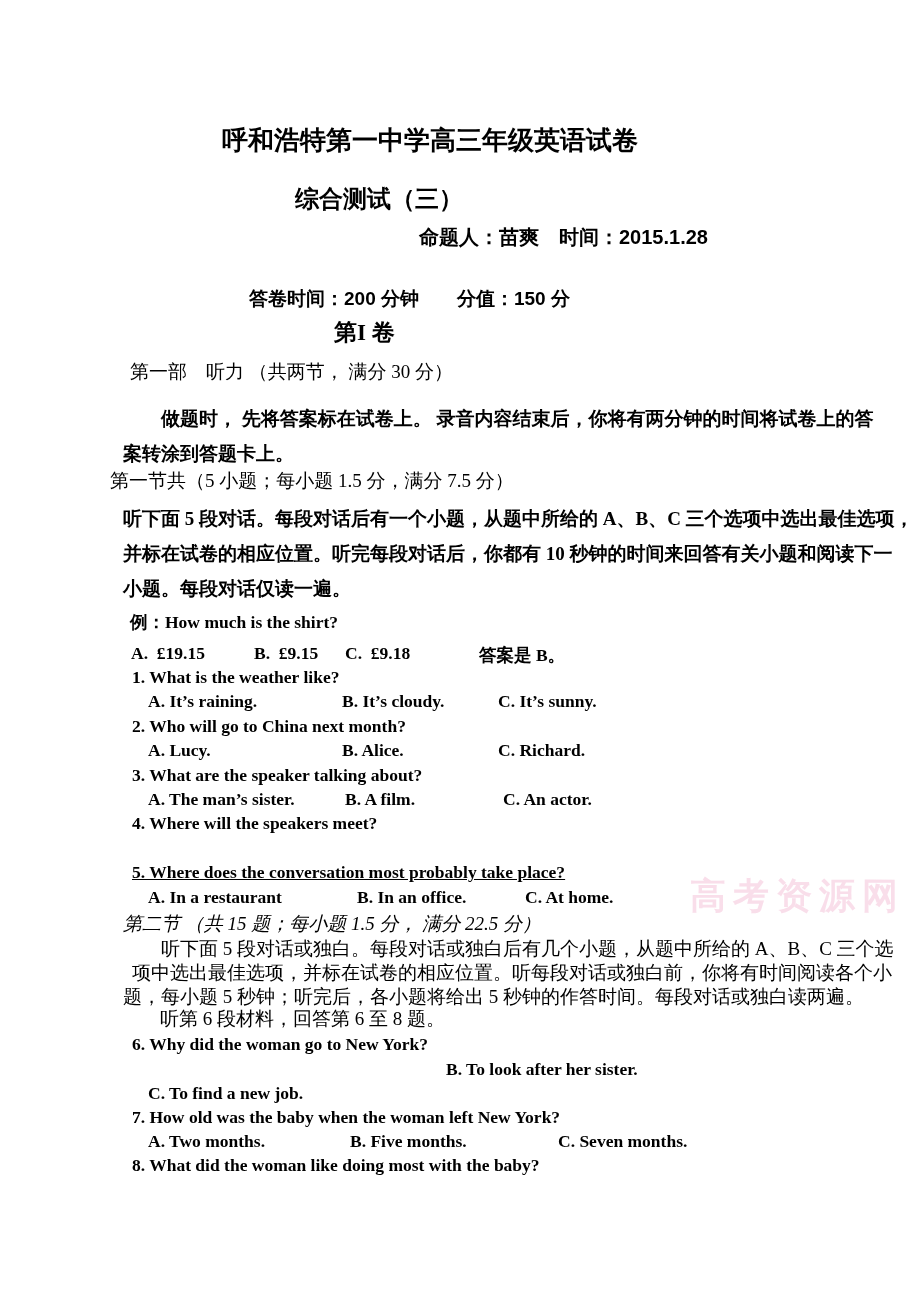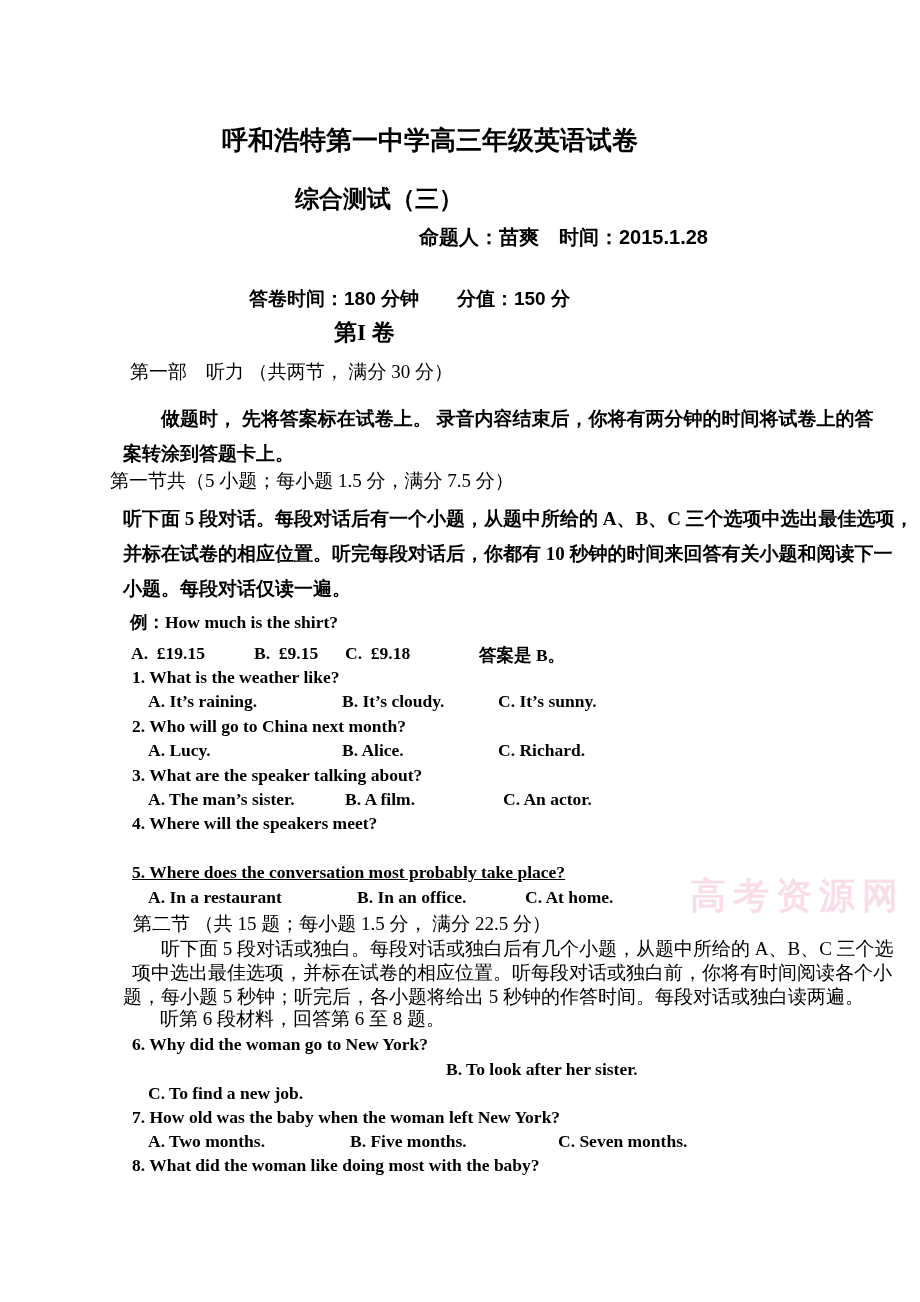--- a/index.html
+++ b/index.html
@@ -33,21 +33,21 @@
 </head>
 <body>
 
 <div class="page">
 
   <div class="watermark" style="left:690px;top:872px;">高考资源网</div>
 
   <div class="ln sans" style="left:222px;top:126px;font-size:26px;">呼和浩特第一中学高三年级英语试卷</div>
   <div class="ln sans" style="left:295px;top:185px;font-size:24px;">综合测试（三）</div>
   <div class="ln sans" style="left:419px;top:226px;font-size:20px;">命题人：苗爽　时间：2015.1.28</div>
-  <div class="ln sans" style="left:249px;top:288px;font-size:19px;">答卷时间：180 分钟　　分值：150 分</div>
+  <div class="ln sans" style="left:249px;top:288px;font-size:19px;">答卷时间：200 分钟　　分值：150 分</div>
   <div class="ln serif-b" style="left:334px;top:320px;font-size:23px;">第I 卷</div>
 
   <div class="ln cn" style="left:130px;top:361px;">第一部　听力 （共两节， 满分 30 分）</div>
   <div class="ln cb" style="left:161px;top:408px;">做题时， 先将答案标在试卷上。 录音内容结束后，你将有两分钟的时间将试卷上的答</div>
   <div class="ln cb" style="left:123px;top:443px;">案转涂到答题卡上。</div>
 
   <div class="ln cn" style="left:110px;top:470px;text-align:right;">第一节共（5 小题；每小题 1.5 分，满分 7.5 分）</div>
   <div class="ln cb" style="left:123px;top:508px;">听下面 5 段对话。每段对话后有一个小题，从题中所给的 A、B、C 三个选项中选出最佳选项，</div>
   <div class="ln cb" style="left:123px;top:543px;">并标在试卷的相应位置。听完每段对话后，你都有 10 秒钟的时间来回答有关小题和阅读下一</div>
   <div class="ln cb" style="left:123px;top:578px;">小题。每段对话仅读一遍。</div>
@@ -83,21 +83,21 @@
 
   <div class="ln eb" style="left:132px;top:813px;">4. Where will the speakers meet?</div>
 
   <div class="ln eb" style="left:132px;top:862px;text-decoration:underline;">5. Where does the conversation most probably take place?</div>
   <div class="row" style="top:887px;">
     <span class="opt" style="left:148px;">A. In a restaurant</span>
     <span class="opt" style="left:357px;">B. In an office.</span>
     <span class="opt" style="left:525px;">C. At home.</span>
   </div>
 
-  <div class="ln cn" style="left:133px;top:913px;">第二节 （共 15 题；每小题 1.5 分， 满分 22.5 分）</div>
+  <div class="ln cn" style="left:123px;top:913px;font-style:italic;">第二节 （共 15 题；每小题 1.5 分， 满分 22.5 分）</div>
   <div class="ln cn" style="left:161px;top:938px;">听下面 5 段对话或独白。每段对话或独白后有几个小题，从题中所给的 A、B、C 三个选</div>
   <div class="ln cn" style="left:123px;top:962px;margin-left:9px;">项中选出最佳选项，并标在试卷的相应位置。听每段对话或独白前，你将有时间阅读各个小</div>
   <div class="ln cn" style="left:123px;top:986px;">题，每小题 5 秒钟；听完后，各小题将给出 5 秒钟的作答时间。每段对话或独白读两遍。</div>
   <div class="ln cn" style="left:160px;top:1008px;">听第 6 段材料，回答第 6 至 8 题。</div>
 
   <div class="ln eb" style="left:132px;top:1034px;">6. Why did the woman go to New York?</div>
   <div class="row" style="top:1059px;">
     <span class="opt" style="left:446px;">B. To look after her sister.</span>
   </div>
   <div class="row" style="top:1083px;">

